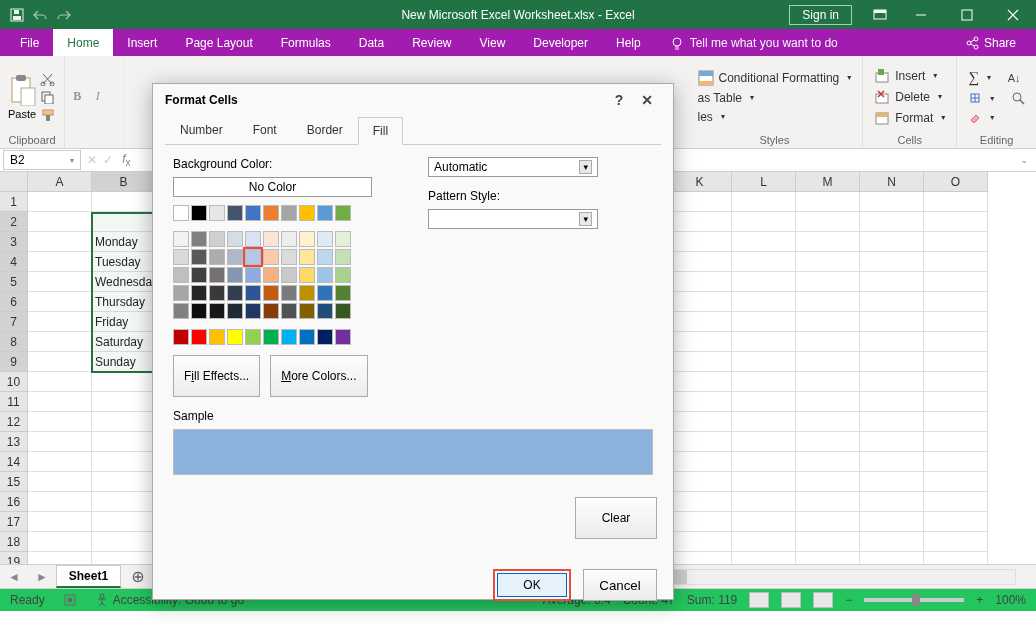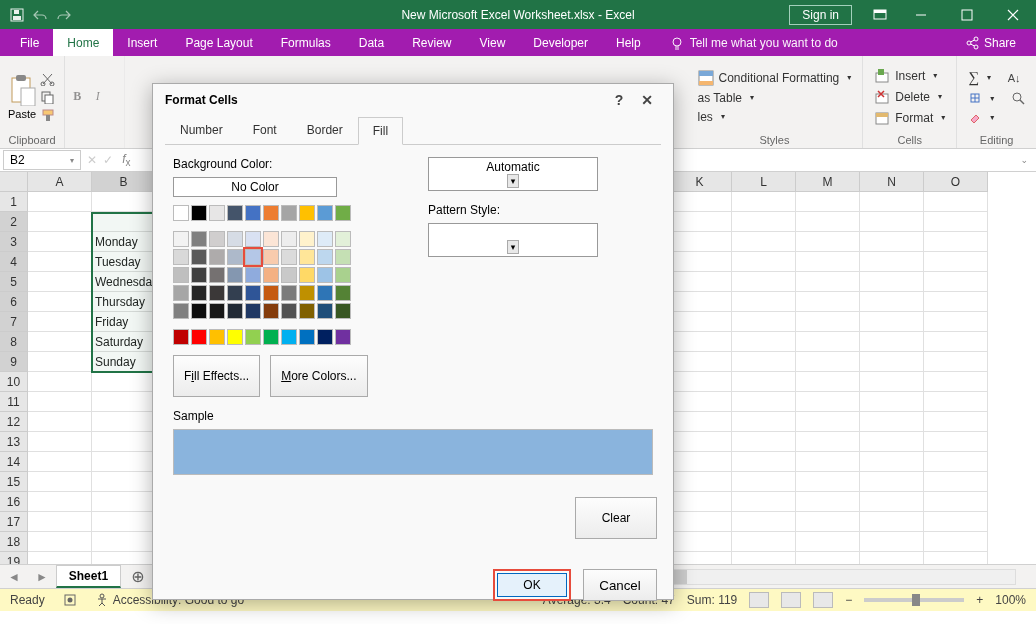--- a/index.html
+++ b/index.html
@@ -53,45 +53,45 @@
 
 
 .sheettabs { height: 24px; border-top: 1px solid #d0d0d0; display: flex; align-items: center; font-size: 12px; background: #f3f2f1; position: relative; }
 .sheettabs .nav { padding: 0 8px; color: #888; }
 .sheettab { padding: 3px 12px; background: #fff; border: 1px solid #ccc; border-bottom: 2px solid #217346; font-weight: bold; }
 .sheettabs .add { padding: 0 10px; font-size: 16px; color: #666; }
 .sheettabs .hscroll { flex: 1; margin: 0 20px 0 40px; height: 16px; background: #f0f0f0; border: 1px solid #ddd; position: relative; }
 .sheettabs .hscroll .thumb { position: absolute; left: 0; top: 0; bottom: 0; width: 60%; background: #cdcdcd; }
 
 
-.status { height: 23px; background: #fef9c3; border-top: 1px solid #d0d0d0; display: flex; align-items: center; font-size: 12px; color: #444; padding: 0 10px; gap: 18px; }
+.status { height: 23px; background: #22c55e; border-top: 1px solid #d0d0d0; display: flex; align-items: center; font-size: 12px; color: #444; padding: 0 10px; gap: 18px; }
 .status .right { margin-left: auto; display: flex; align-items: center; gap: 12px; }
 .zoom-slider { width: 100px; height: 4px; background: #ccc; position: relative; }
 .zoom-slider .knob { width: 8px; height: 12px; background: #888; position: absolute; left: 48%; top: -4px; }
 .viewbtn { width: 20px; height: 16px; border: 1px solid #bbb; background: #e8e8e8; }
 
 
 .dialog { position: absolute; left: 152px; top: 83px; width: 522px; height: 517px; background: #f9f9f9; border: 1px solid #aaa; box-shadow: 0 4px 20px rgba(0,0,0,.3); font-size: 12px; display: flex; flex-direction: column; }
 .dialog .dtitle { padding: 8px 12px; display: flex; align-items: center; font-weight: bold; }
 .dialog .dtitle .t { flex: 1; font-size: 12px; }
 .dialog .dtitle .dbtn { width: 28px; text-align: center; font-size: 14px; color: #444; cursor: pointer; }
 .dialog .dtabs { display: flex; border-bottom: 1px solid #ccc; margin: 0 12px; }
 .dialog .dtab { padding: 6px 14px; border: 1px solid transparent; border-bottom: none; cursor: pointer; color: #333; }
 .dialog .dtab.active { background: #f9f9f9; border-color: #ccc; position: relative; top: 1px; border-bottom: 1px solid #f9f9f9; }
 .dialog .dbody { flex: 1; padding: 12px 20px; display: flex; gap: 30px; }
 .dialog .col { flex: 1; }
 .dialog label { display: block; margin-bottom: 6px; }
-.nocolor { width: 164px; border: 1px solid #999; background: #fff; text-align: center; padding: 2px 0; margin-bottom: 8px; cursor: pointer; }
+.nocolor { width: 199px; border: 1px solid #999; background: #fff; text-align: center; padding: 2px 0; margin-bottom: 8px; cursor: pointer; }
 .swatches { display: grid; grid-template-columns: repeat(10, 16px); gap: 2px; margin-bottom: 10px; }
 .sw { width: 16px; height: 16px; border: 1px solid #bbb; cursor: pointer; }
 .sw.selected { outline: 2px solid #e74c3c; outline-offset: 0px; position: relative; z-index: 1; }
 .btnrow { display: flex; gap: 10px; margin-top: 10px; }
 .dlgbtn { border: 1px solid #aaa; background: linear-gradient(#fdfdfd,#ececec); padding: 13px 10px; cursor: pointer; font-size: 12px; }
 .dlgbtn u { text-decoration: underline; }
-.dd2 { width: 170px; border: 1px solid #999; background: #fff; padding: 2px 5px; display: flex; justify-content: space-between; align-items: center; margin-bottom: 12px; cursor: pointer; flex-direction: column; }
+.dd2 { width: 170px; border: 1px solid #999; background: #fff; padding: 2px 5px; display: flex; justify-content: space-between; align-items: center; margin-bottom: 12px; cursor: pointer; }
 .sample { margin: 0 20px 12px; }
 .sample .box { height: 46px; border: 1px solid #bbb; background: #8ab4dd; }
 .dialog .dfoot { padding: 10px 16px 14px; display: flex; justify-content: flex-end; gap: 10px; }
 .dfoot .clear { margin-bottom: 20px; }
 .okbtn { border: 2px solid #e74c3c; padding: 2px; }
 .okbtn .inner { border: 1px solid #0067c0; background: #e5f1fb; width: 70px; text-align: center; padding: 4px 0; }
 .cancelbtn { border: 1px solid #aaa; background: linear-gradient(#fdfdfd,#ececec); width: 74px; text-align: center; padding: 5px 0; }
 
 svg { display: block; }
 </style>

